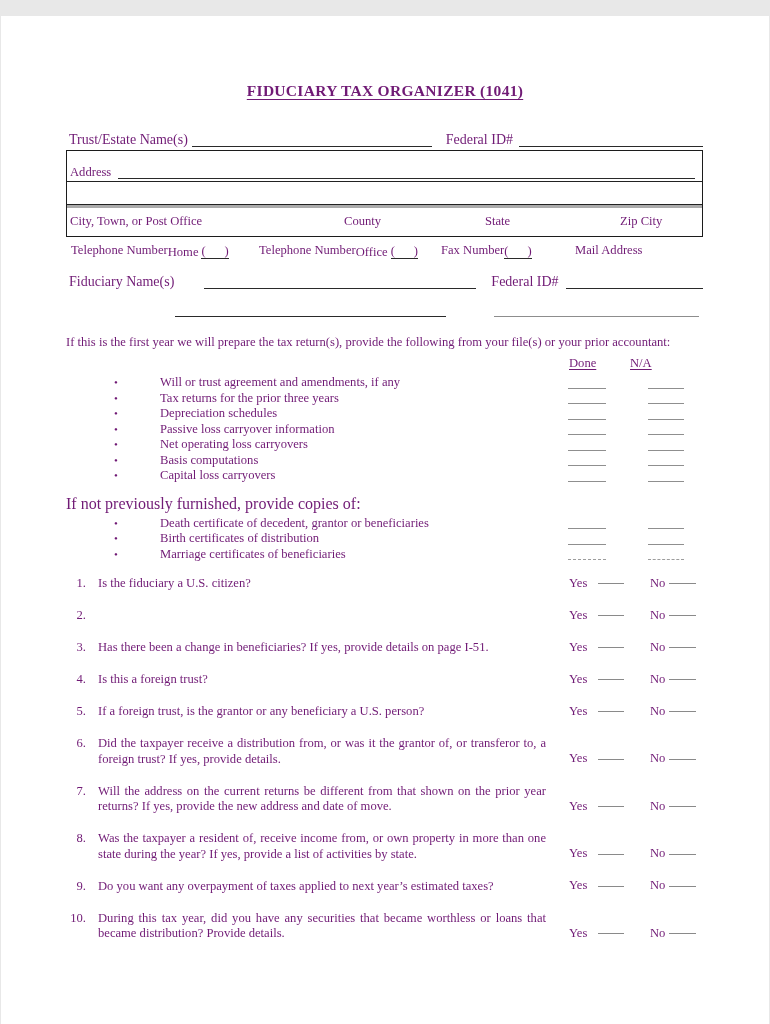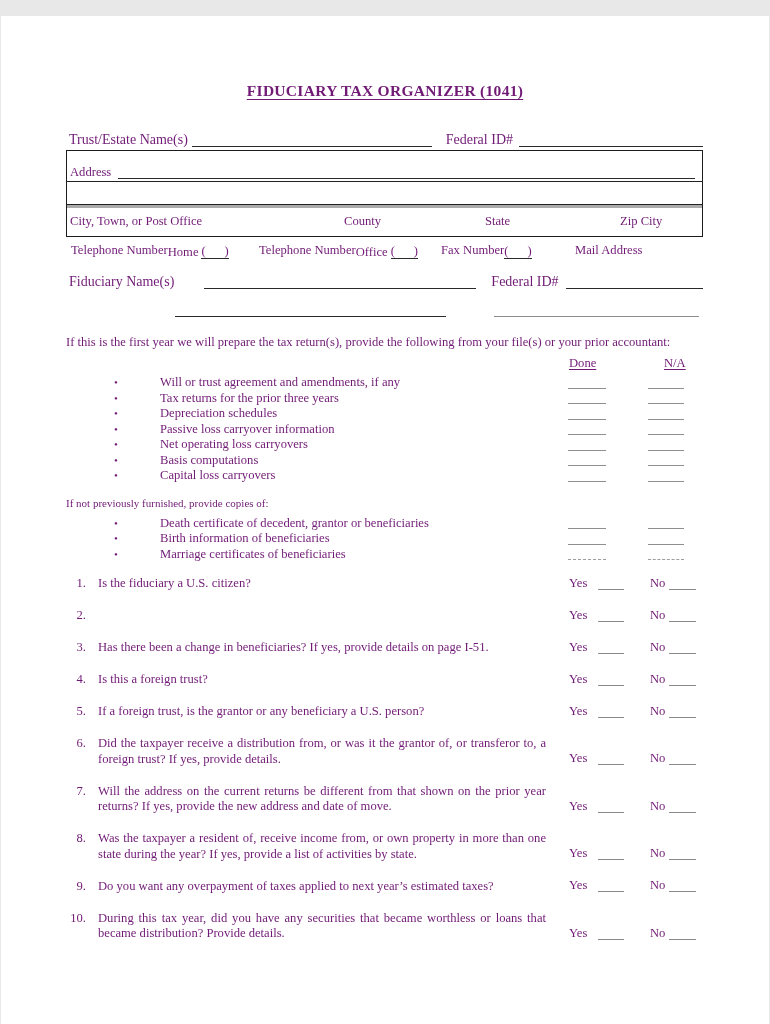--- a/index.html
+++ b/index.html
@@ -58,43 +58,43 @@
   .row-fidu .fl { margin-left: 15px; }
   .row-fidu .l2 { flex: 1; margin-left: 7px; }
   .row-fidu2 { margin-top: 26px; display: flex; height: 2px; }
   .row-fidu2 .l1 { width: 271px; margin-left: 109px; }
   .row-fidu2 .l2 { flex: 1; margin-left: 48px; margin-right: 4px; border-bottom-color: #8d8d8d; }
 
   
   .intro { margin-top: 18px; font-size: 12.6px; line-height: 15px; white-space: nowrap; }
   .dn-header { margin-top: 6px; height: 15px; position: relative; font-size: 12.6px; }
   .dn-header span { position: absolute; top: 0; text-decoration: underline; text-underline-offset: 2px; }
-  .dn-done { left: 503px; } .dn-na { left: 598px; }
+  .dn-done { left: 503px; } .dn-na { left: 564px; }
 
   .b-group { margin-top: 4px; }
   .b-row { position: relative; height: 15.5px; display: flex; align-items: baseline; font-size: 12.6px; }
   .b-bullet { margin-left: 48px; width: 46px; font-size: 11px; }
   .b-text { white-space: nowrap; }
   .b-done, .b-na { position: absolute; bottom: 2px; border-bottom: 1px solid #8f8f8f; height: 1px; }
   .b-done { left: 502px; width: 38px; }
   .b-na   { left: 582px; width: 36px; }
   .dash .b-done, .dash .b-na { border-bottom: 1px dashed #9d9d9d; }
 
-  .copies-intro { margin-top: 12px; font-size: 11px; line-height: 15px; }
+  .copies-intro { margin-top: 12px; font-size: 16px; line-height: 15px; }
   .b-group2 { margin-top: 5px; }
 
   
   .q-list { margin-top: 14px; }
   .q-row { position: relative; display: flex; align-items: flex-start; font-size: 12.6px;
            line-height: 15.5px; margin-bottom: 16.5px; }
   .q-num { width: 20px; text-align: right; flex: none; }
   .q-text { margin-left: 12px; width: 448px; }
   .one .q-text { white-space: nowrap; }
   .two .q-text { text-align: justify; }
-  .q-yesno { position: absolute; left: 503px; bottom: 2px; display: flex; align-items: flex-end;
+  .q-yesno { position: absolute; left: 503px; bottom: 2px; display: flex; align-items: center;
              line-height: 13px; }
   .q-yes-lbl { width: 25px; } .q-no-lbl { margin-left: 26px; }
   .q-yes-line { width: 26px; margin-left: 4px; border-bottom: 1px solid #8a8a8a; height: 2px; }
   .q-no-line  { width: 27px; margin-left: 4px; border-bottom: 1px solid #8a8a8a; height: 2px; }
 </style>
 </head>
 <body>
 
 <div class="page">
   <div class="title-wrap">
@@ -218,21 +218,21 @@
     <div class="copies-intro">If not previously furnished, provide copies of:</div>
     <div class="b-group2">
       <div class="b-row">
         <span class="b-bullet">•</span>
         <span class="b-text">Death certificate of decedent, grantor or beneficiaries</span>
         <span class="b-done"></span>
           <span class="b-na"></span>
       </div>
       <div class="b-row">
         <span class="b-bullet">•</span>
-        <span class="b-text">Birth information of beneficiaries</span>
+        <span class="b-text">Birth certificates of distribution</span>
         <span class="b-done"></span>
           <span class="b-na"></span>
       </div>
       <div class="b-row dash">
         <span class="b-bullet">•</span>
         <span class="b-text">Marriage certificates of beneficiaries</span>
         <span class="b-done"></span>
           <span class="b-na"></span>
       </div>
     </div>

